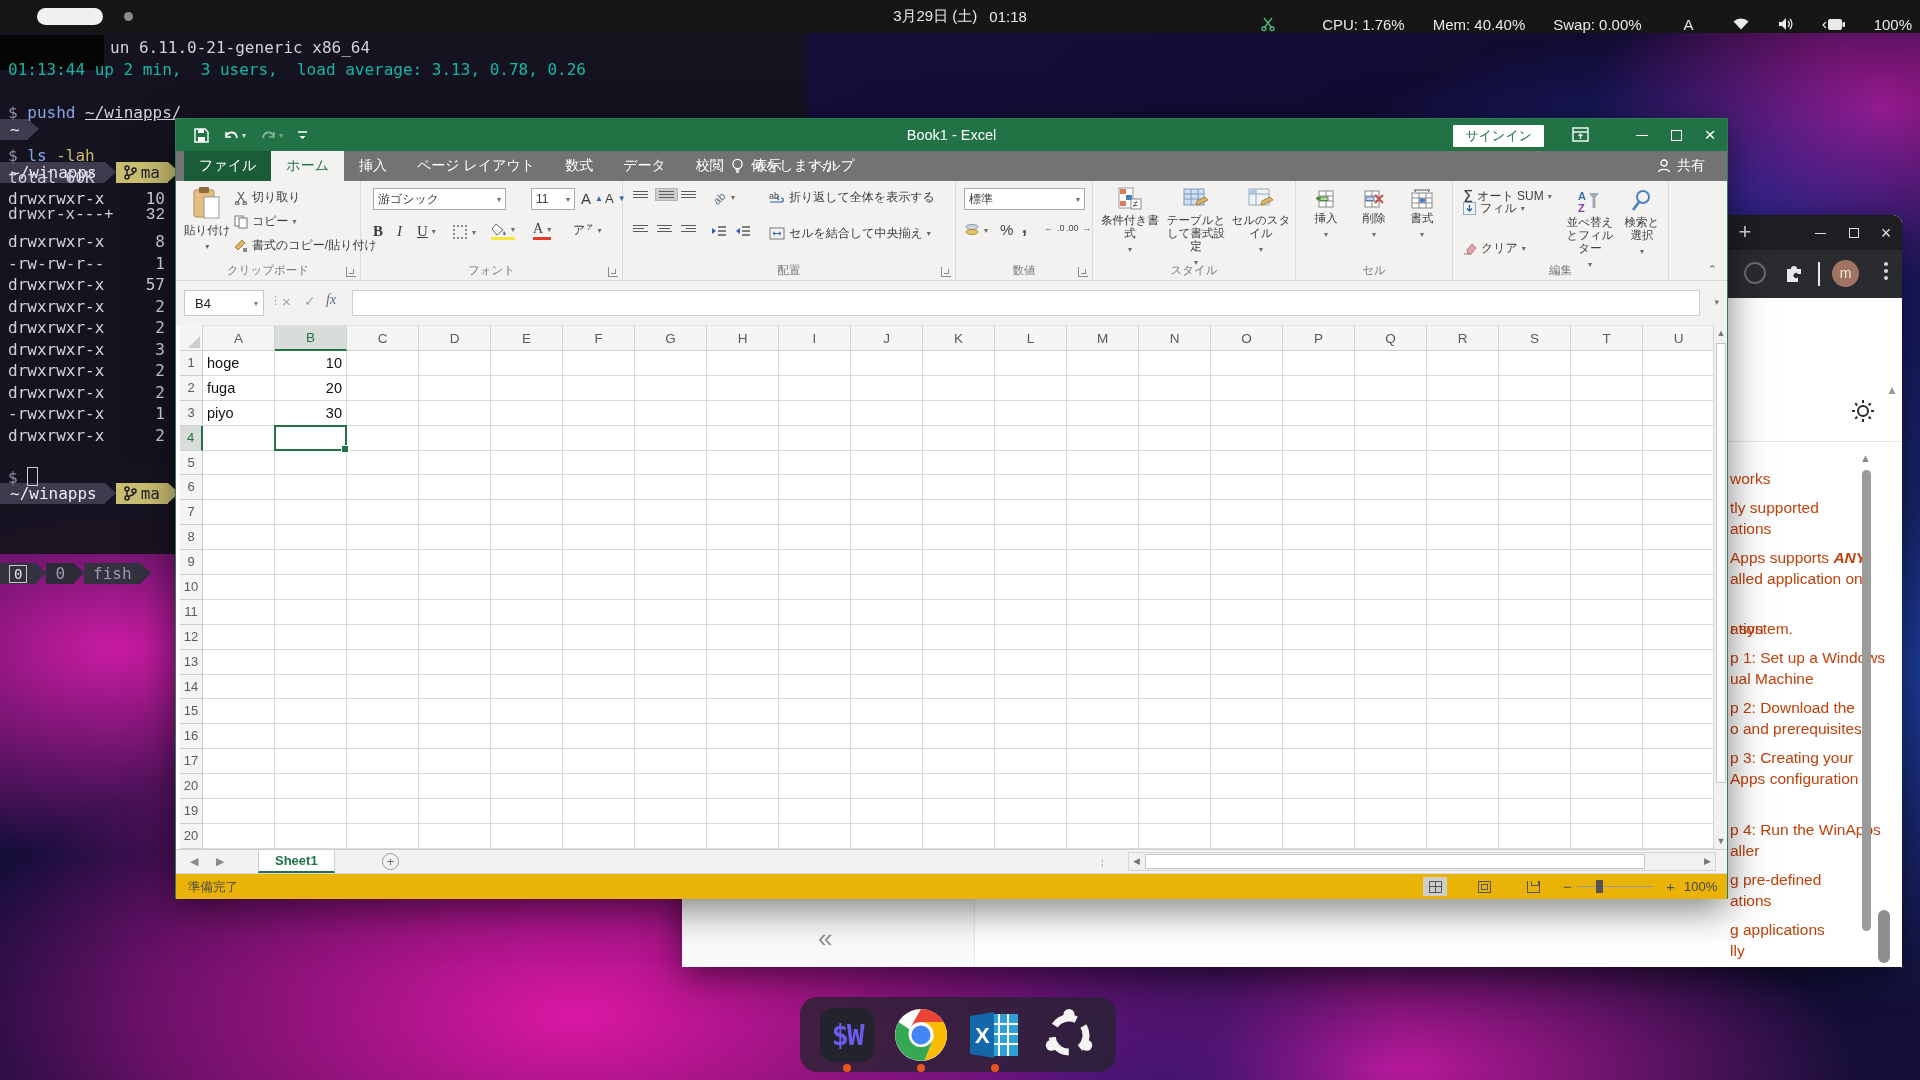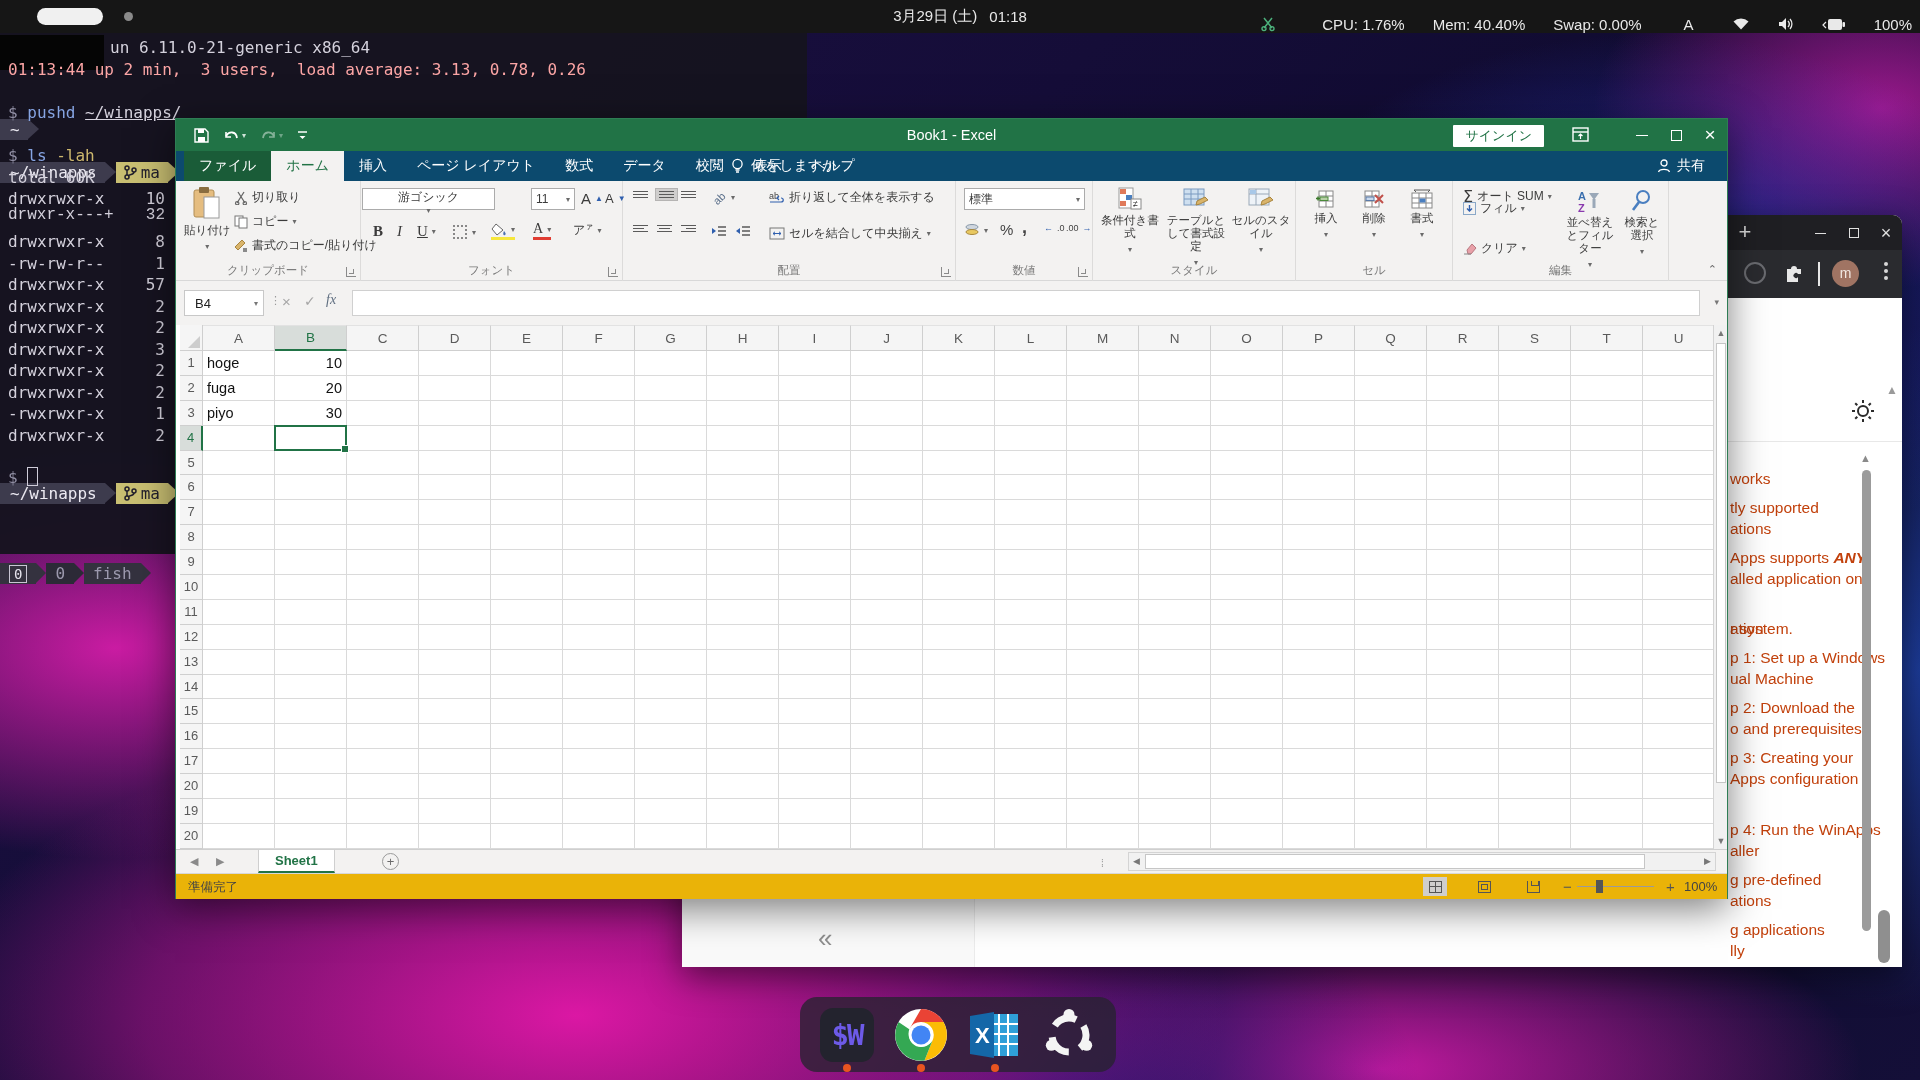--- a/index.html
+++ b/index.html
@@ -21,21 +21,21 @@
   #tb-dot { position:absolute; left:124px; top:12px; width:9px; height:9px; background:#8a8a8a; border-radius:50%; }
   #tb-clock { position:absolute; left:0; right:0; top:0; height:33px; display:flex; justify-content:center; align-items:center; gap:12px; }
   #tb-right { position:absolute; right:8px; top:0; height:48px; display:flex; align-items:center; gap:28px; }
   .tb-item { white-space:nowrap; }
   #tb-scissors { margin-right:18px; }
   .tb-icon svg { display:block; }
   
   #terminal { position:absolute; left:0; top:33px; width:807px; height:521px; background:rgba(22,20,31,0.96); z-index:5; color:#d4d1dc; font-family:"DejaVu Sans Mono","Liberation Mono",monospace; font-size:16px; }
   .tl { position:absolute; left:8px; white-space:pre; }
   #t-redact { position:absolute; left:0; top:2px; width:104px; height:35px; background:#050505; }
-  .t-dim { color:#fca5a5; }
+  .t-dim { color:#14b8a6; }
   .t-dollar { color:#8f8da2; }
   .t-cmd { color:#86a4e2; }
   .t-arg { color:#cdb86e; }
   .t-path-u { color:#d6d3de; text-decoration:underline; }
   .chip-row { display:flex; align-items:stretch; height:21px; }
   .chip { background:#3d3b4d; color:#eceaf2; padding:0 8px 0 10px; line-height:21px; }
   .chip-arrow { width:0; height:0; border-top:10.5px solid transparent; border-bottom:10.5px solid transparent; border-left:11px solid #3d3b4d; }
   .chip-git { background:#c9bf72; color:#211f2c; line-height:21px; padding:0 8px; display:flex; align-items:center; gap:4px; }
   .chip-git-arrow { width:0; height:0; border-top:10.5px solid transparent; border-bottom:10.5px solid transparent; border-left:11px solid #c9bf72; }
   #term-listing .lrow { position:absolute; left:8px; display:flex; white-space:pre; }
@@ -80,21 +80,21 @@
   #xl-qat { position:absolute; left:18px; top:0; height:32px; display:flex; align-items:center; gap:14px; color:#fff; }
   .qat-v { font-size:8px; margin-left:-9px; color:#cfe3d8; }
   #xl-title { position:absolute; left:0; right:0; top:0; height:32px; text-align:center; line-height:32px; font-size:14.5px; }
   #xl-signin { position:absolute; right:183px; top:6px; background:#fff; color:#217346; font-size:13px; padding:2px 12px; border-radius:1px; }
   #xl-ribbondisp { position:absolute; right:138px; top:8px; }
   .xl-ctl { position:absolute; top:0; width:34px; height:32px; display:flex; align-items:center; justify-content:center; color:#fff; }
   #xl-min span { display:block; width:12px; border-top:1.5px solid #fff; }
   #xl-max span { display:block; width:11px; height:11px; border:1.5px solid #fff; }
   #xl-close { font-size:19px; }
   
-  #xl-tabs { position:absolute; left:0; top:32px; width:100%; height:30px; background:#0c4a6e; display:flex; align-items:stretch; padding-left:8px; }
+  #xl-tabs { position:absolute; left:0; top:32px; width:100%; height:30px; background:#737373; display:flex; align-items:stretch; padding-left:8px; }
   .xl-tab { color:#fff; font-size:14px; padding:0 15px; display:flex; align-items:center; }
   .xl-tab.file { background:#1a5c38; }
   .xl-tab.active { background:#f3f2f1; color:#217346; }
   #xl-search { position:absolute; left:555px; top:32px; height:30px; display:flex; align-items:center; gap:7px; color:#fff; font-size:14px; }
   #xl-share { position:absolute; right:22px; top:32px; height:30px; display:flex; align-items:center; gap:6px; color:#fff; font-size:14px;justify-content:center; }
   
   #xl-ribbon { position:absolute; left:0; top:62px; width:100%; height:100px; background:#f3f2f1; border-bottom:1px solid #d8d8d8; font-size:12px; color:#3b3b3b; }
   .rgroup { position:absolute; top:0; height:100px; border-right:1px solid #dcdbda; }
   .rg-label { position:absolute; bottom:3px; left:0; right:0; text-align:center; color:#7a7a7a; font-size:11.5px; }
   .rg-launch { position:absolute; bottom:4px; right:4px; width:10px; height:10px; border-left:1px solid #8a8a8a; border-bottom:1px solid #8a8a8a; }
@@ -405,21 +405,21 @@
               <path d="M1 8l7-7 3 3-7 7z" fill="#d9b46a" stroke="#a8853f"></path>
               <rect x="9" y="9" width="4" height="4" fill="#8a8a8a"></rect>
             </svg>
           <span>書式のコピー/貼り付け</span>
         </div>
         <div class="rg-label">クリップボード</div>
         <div class="rg-launch"></div>
       </div>
 
       <div class="rgroup" style="left:185px; width:262px;">
-        <div class="rsel" style="position:absolute; left:1px; top:7px; width:133px;flex-direction:column;">
+        <div class="rsel" style="position:absolute; left:12px; top:7px; width:133px;">
           <span>游ゴシック</span>
             <span class="dd">▾</span>
         </div>
         <div class="rsel" style="position:absolute; left:170px; top:7px; width:44px;">
           <span>11</span>
             <span class="dd">▾</span>
         </div>
         <div class="rbtn" style="left:220px; top:9px; font-size:15px;">A<span style="font-size:8px; color:#2f5fae; vertical-align:6px;">▲</span></div>
         <div class="rbtn" style="left:244px; top:10px; font-size:13px;">A<span style="font-size:8px; color:#2f5fae; vertical-align:6px;">▼</span></div>
         <div class="rbtn" style="left:12px; top:42px;">

